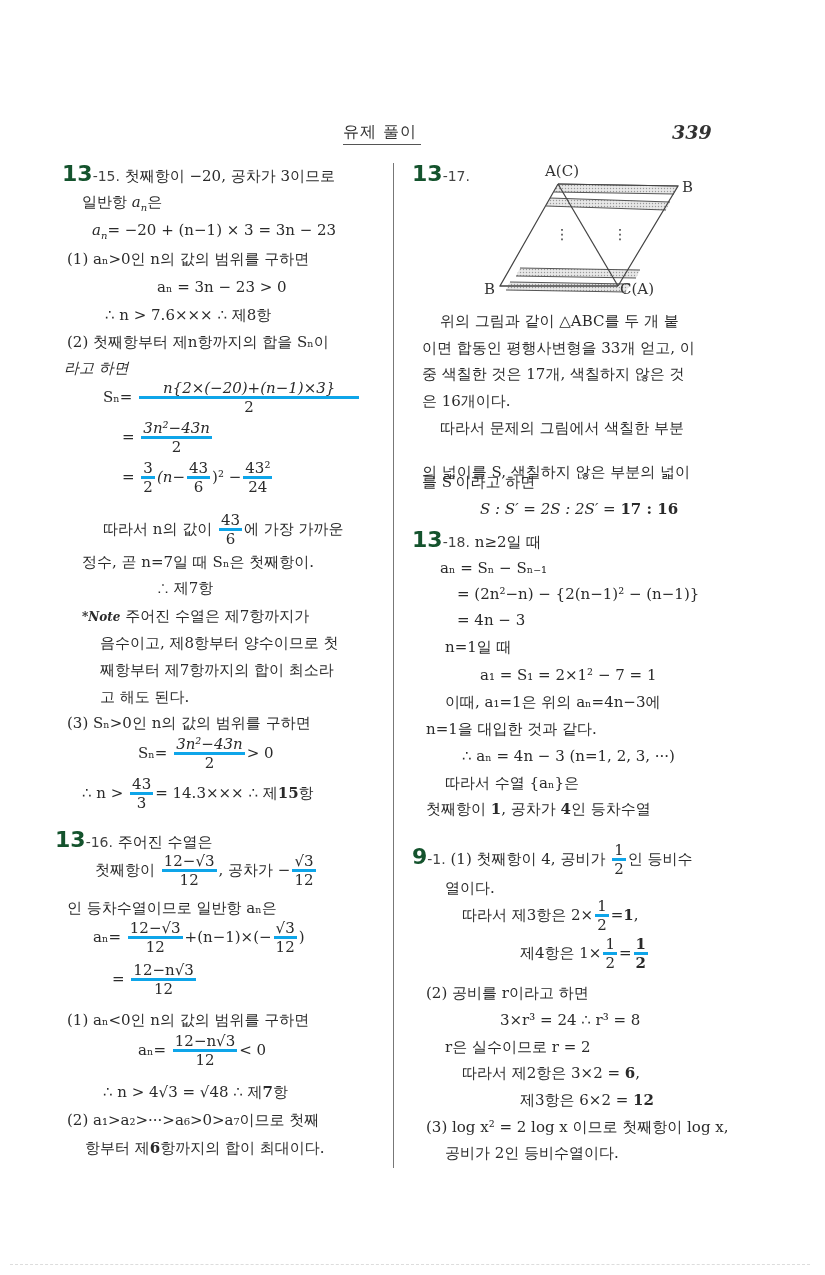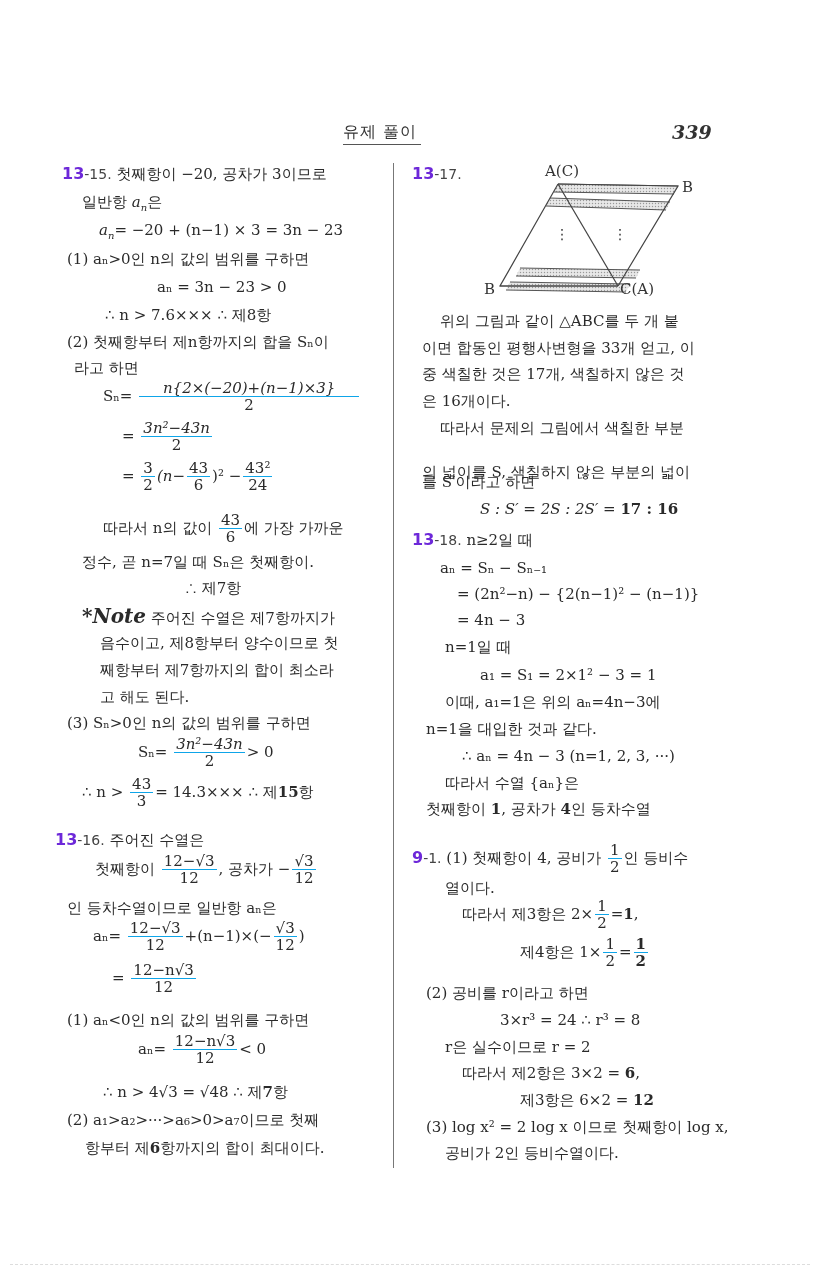--- a/index.html
+++ b/index.html
@@ -5,28 +5,28 @@
   * { margin: 0; padding: 0; box-sizing: border-box; }
   html, body { width: 825px; height: 1275px; background: #ffffff; overflow: hidden; }
   body { position: relative; font-family: "DejaVu Serif", "Liberation Serif", serif; color: #2a2a2a; font-size: 15px; }
 
   .header-title { position: absolute; left: 343px; top: 122px; font-family: "DejaVu Sans", sans-serif; font-size: 16px; color: #333; border-bottom: 1.5px solid #555; padding: 0 4px 1px 0; letter-spacing: 1px; }
   .page-number { position: absolute; left: 672px; top: 121px; font-family: "DejaVu Serif", serif; font-weight: bold; font-style: italic; font-size: 19px; color: #333; }
 
   .divider { position: absolute; left: 393px; top: 163px; width: 1px; height: 1005px; background: #777; }
 
   .line { position: absolute; white-space: nowrap; line-height: 20px; }
-  .pnum { font-family: "DejaVu Sans", sans-serif; font-weight: bold; font-size: 16px; color: #6d28d9; }
+  .pnum { font-family: "DejaVu Sans", sans-serif; font-weight: bold; font-size: 22px; color: #14532d; }
   .psub { font-family: "DejaVu Sans", sans-serif; font-size: 14px; color: #444; }
   .i { font-style: italic; }
   .b { font-weight: bold; }
   sub, sup { font-size: 10px; }
 
   .frac { display: inline-block; vertical-align: middle; text-align: center; line-height: 16px; margin: 0 2px; }
-  .frac .num { display: block; border-bottom: 1px solid #0ea5e9; padding: 0 2px; }
+  .frac .num { display: block; border-bottom: 3px solid #0ea5e9; padding: 0 2px; }
   .frac .den { display: block; padding: 0 2px; }
 
   .figure { position: absolute; left: 480px; top: 160px; width: 240px; height: 140px; }
   .fig-label { position: absolute; font-family: "DejaVu Serif", serif; font-size: 15px; color: #333; }
 
   .footer-dots { position: absolute; left: 10px; top: 1264px; width: 800px; height: 2px; border-top: 1px dashed #ddd; }
 </style>
 </head>
 <body>
 
@@ -36,51 +36,51 @@
 <div class="divider"></div>
 
 <div>
   <div class="line" style="left:62px; top:164px;">
     <span class="pnum">13</span><span class="psub">-15.</span>
     <span>첫째항이 −20, 공차가 3이므로</span>
   </div>
   <div class="line" style="left:82px; top:192px;text-align:right;">
     <span>일반항 </span><span class="i">a</span><sub class="i">n</sub><span>은</span>
   </div>
-  <div class="line" style="left:99px; top:220px;">
+  <div class="line" style="left:92px; top:220px;">
     <span class="i">a</span><sub class="i">n</sub><span>= −20 + (n−1) × 3 = 3n − 23</span>
   </div>
   <div class="line" style="left:67px; top:249px;">(1) aₙ&gt;0인 n의 값의 범위를 구하면</div>
   <div class="line" style="left:157px; top:277px;text-align:right;">aₙ = 3n − 23 &gt; 0</div>
   <div class="line" style="left:105px; top:305px;">∴ n &gt; 7.6×××     ∴ 제8항</div>
   <div class="line" style="left:67px; top:332px;">(2) 첫째항부터 제n항까지의 합을 Sₙ이</div>
-  <div class="line" style="left:74px; top:358px;">라고 하면</div>
+  <div class="line" style="left:64px; top:358px;font-style:italic;">라고 하면</div>
 
   <div class="line" style="left:103px; top:380px; line-height:normal;">
     <span>Sₙ=</span>
     <span class="frac" style="width:220px;"><span class="num i">n{2×(−20)+(n−1)×3}</span><span class="den">2</span></span>
   </div>
   <div class="line" style="left:122px; top:420px; line-height:normal;">
     <span>=</span>
     <span class="frac"><span class="num i">3n²−43n</span><span class="den">2</span></span>
   </div>
   <div class="line" style="left:122px; top:460px; line-height:normal;">
     <span>=</span>
     <span class="frac"><span class="num">3</span><span class="den">2</span></span><span class="i">(n−</span><span class="frac"><span class="num">43</span><span class="den">6</span></span><span>)² −</span><span class="frac"><span class="num">43²</span><span class="den">24</span></span>
   </div>
 
   <div class="line" style="left:103px; top:512px; line-height:normal;">
     <span>따라서 n의 값이</span>
     <span class="frac"><span class="num">43</span><span class="den">6</span></span><span>에 가장 가까운</span>
   </div>
   <div class="line" style="left:82px; top:552px;">정수, 곧 n=7일 때 Sₙ은 첫째항이.</div>
-  <div class="line" style="left:157px; top:578px;margin-left:28px;">∴ 제7항</div>
+  <div class="line" style="left:157px; top:578px;">∴ 제7항</div>
 
   <div class="line" style="left:82px; top:606px;">
-    <span class="i b" style="font-size:20px;">*Note</span>
+    <span class="i b" style="font-size:12px;">*Note</span>
     <span>주어진 수열은 제7항까지가</span>
   </div>
   <div class="line" style="left:100px; top:633px;">음수이고, 제8항부터 양수이므로 첫</div>
   <div class="line" style="left:100px; top:660px;">째항부터 제7항까지의 합이 최소라</div>
   <div class="line" style="left:100px; top:687px;">고 해도 된다.</div>
 
   <div class="line" style="left:67px; top:713px;">(3) Sₙ&gt;0인 n의 값의 범위를 구하면</div>
   <div class="line" style="left:138px; top:736px; line-height:normal;">
     <span>Sₙ=</span>
     <span class="frac"><span class="num i">3n²−43n</span><span class="den">2</span></span><span>&gt; 0</span>
@@ -180,21 +180,21 @@
 
 <div>
   <div class="line" style="left:412px; top:530px;">
     <span class="pnum">13</span><span class="psub">-18.</span>
     <span>n≥2일 때</span>
   </div>
   <div class="line" style="left:440px; top:558px;">aₙ = Sₙ − Sₙ₋₁</div>
   <div class="line" style="left:457px; top:584px;">= (2n²−n) − {2(n−1)² − (n−1)}</div>
   <div class="line" style="left:457px; top:610px;">= 4n − 3</div>
   <div class="line" style="left:445px; top:637px;">n=1일 때</div>
-  <div class="line" style="left:480px; top:665px;">a₁ = S₁ = 2×1² − 3 = 1</div>
+  <div class="line" style="left:480px; top:665px;">a₁ = S₁ = 2×1² − 7 = 1</div>
   <div class="line" style="left:445px; top:692px;">이때, a₁=1은 위의 aₙ=4n−3에</div>
   <div class="line" style="left:426px; top:719px;">n=1을 대입한 것과 같다.</div>
   <div class="line" style="left:462px; top:746px;">∴ aₙ = 4n − 3 (n=1, 2, 3, ···)</div>
   <div class="line" style="left:445px; top:773px;">따라서 수열 {aₙ}은</div>
   <div class="line" style="left:426px; top:799px;">
     <span>첫째항이 </span><span class="b">1</span><span>, 공차가 </span><span class="b">4</span><span>인 등차수열</span>
   </div>
 </div>
 
 <div>

